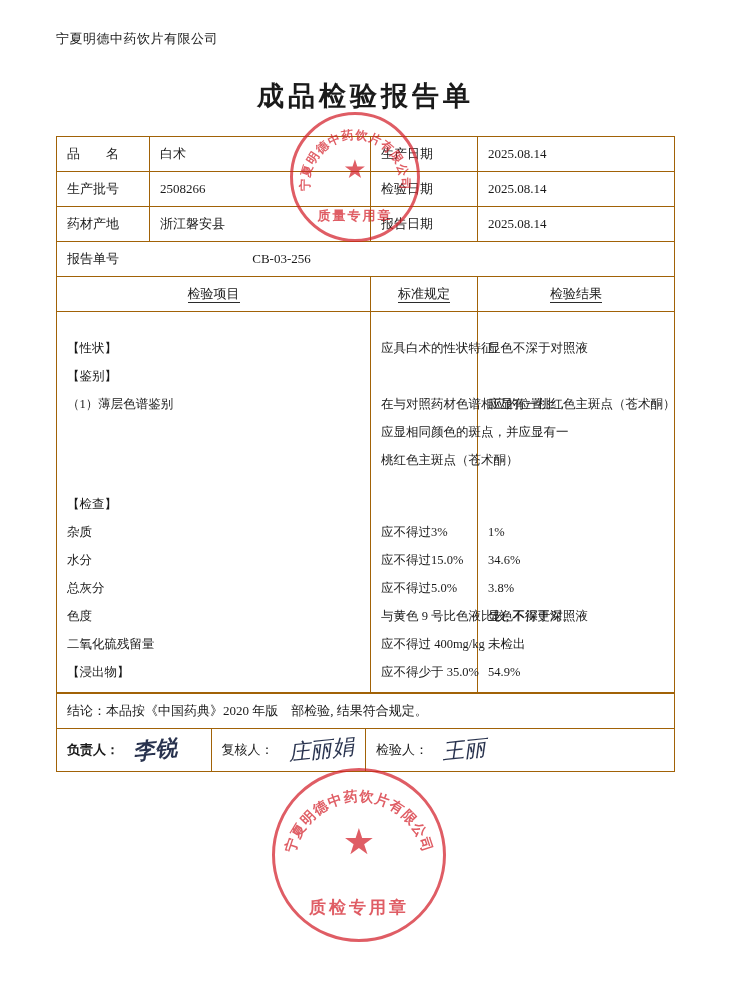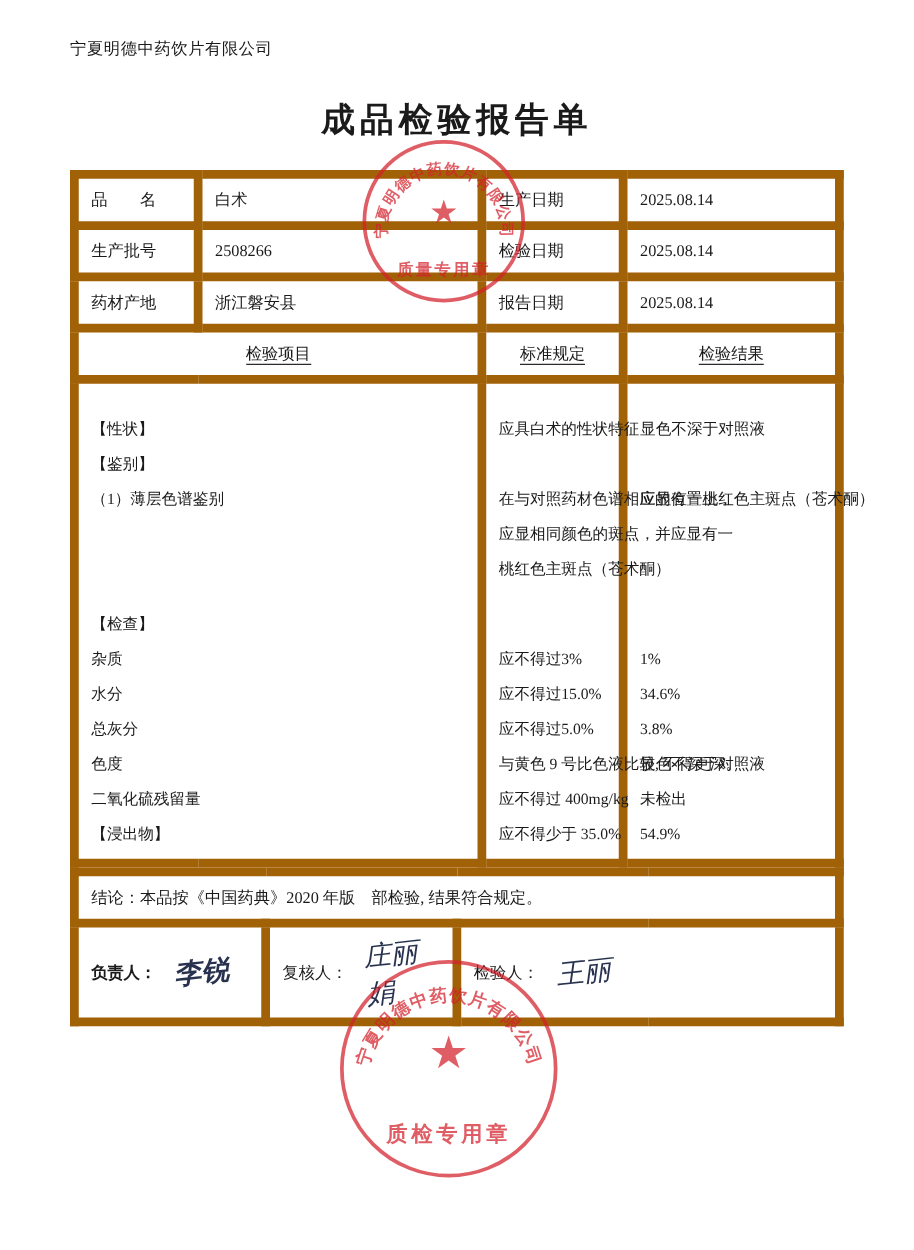--- a/index.html
+++ b/index.html
@@ -40,21 +40,21 @@
     letter-spacing: 4px;
     margin: 30px 0 22px 0;
   }
 
   table.main {
     width: 100%;
     border-collapse: collapse;
     table-layout: fixed;
   }
   table.main td {
-    border: 7px solid #a16207;
+    border: 1px solid #a16207;
     font-size: 13px;
     padding: 6px 10px;
     vertical-align: middle;
     height: 22px;
   }
   .lbl {
     width: 72px;
     text-align: left;
     white-space: nowrap;
   }
@@ -199,20 +199,26 @@
       <td class="lbl">生产批号</td>
       <td class="val-a">2508266</td>
       <td class="lbl-b">检验日期</td>
       <td class="val-b">2025.08.14</td>
     </tr>
     <tr>
       <td class="lbl">药材产地</td>
       <td class="val-a">浙江磐安县</td>
       <td class="lbl-b">报告日期</td>
       <td class="val-b">2025.08.14</td>
+    </tr>
+    <tr>
+      <td colspan="4" class="report-no-cell">
+        <span>报告单号</span>
+        <span class="report-no-inner" style="display:inline-block;margin-left:130px;">CB-03-256</span>
+      </td>
     </tr>
     <tr class="cols-head">
       <td colspan="2" class="body-col1"><span class="underline-txt">检验项目</span></td>
       <td class="body-col2"><span class="underline-txt">标准规定</span></td>
       <td class="body-col3"><span class="underline-txt">检验结果</span></td>
     </tr>
     <tr>
       <td colspan="2" class="body-cell">
         <div id="item-lines">
               <div class="line spacer">&nbsp;</div>

